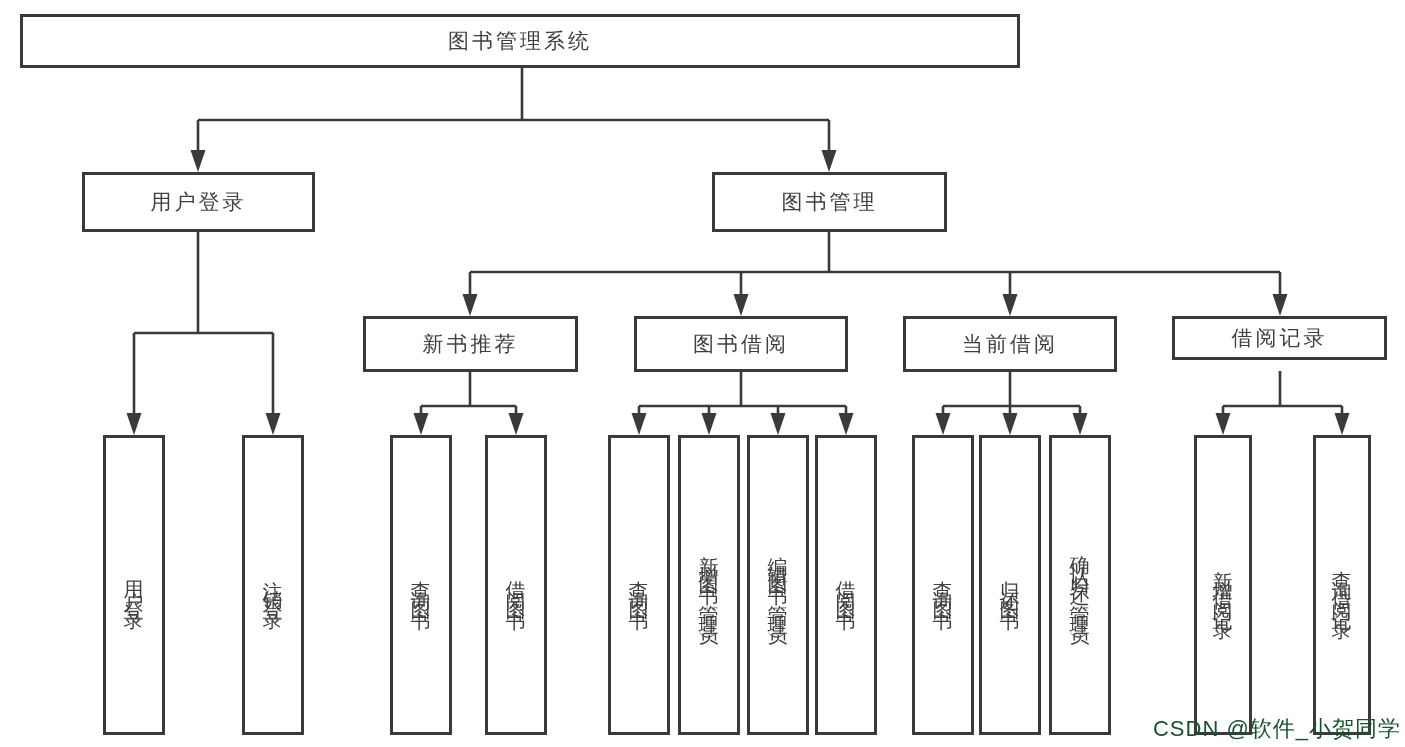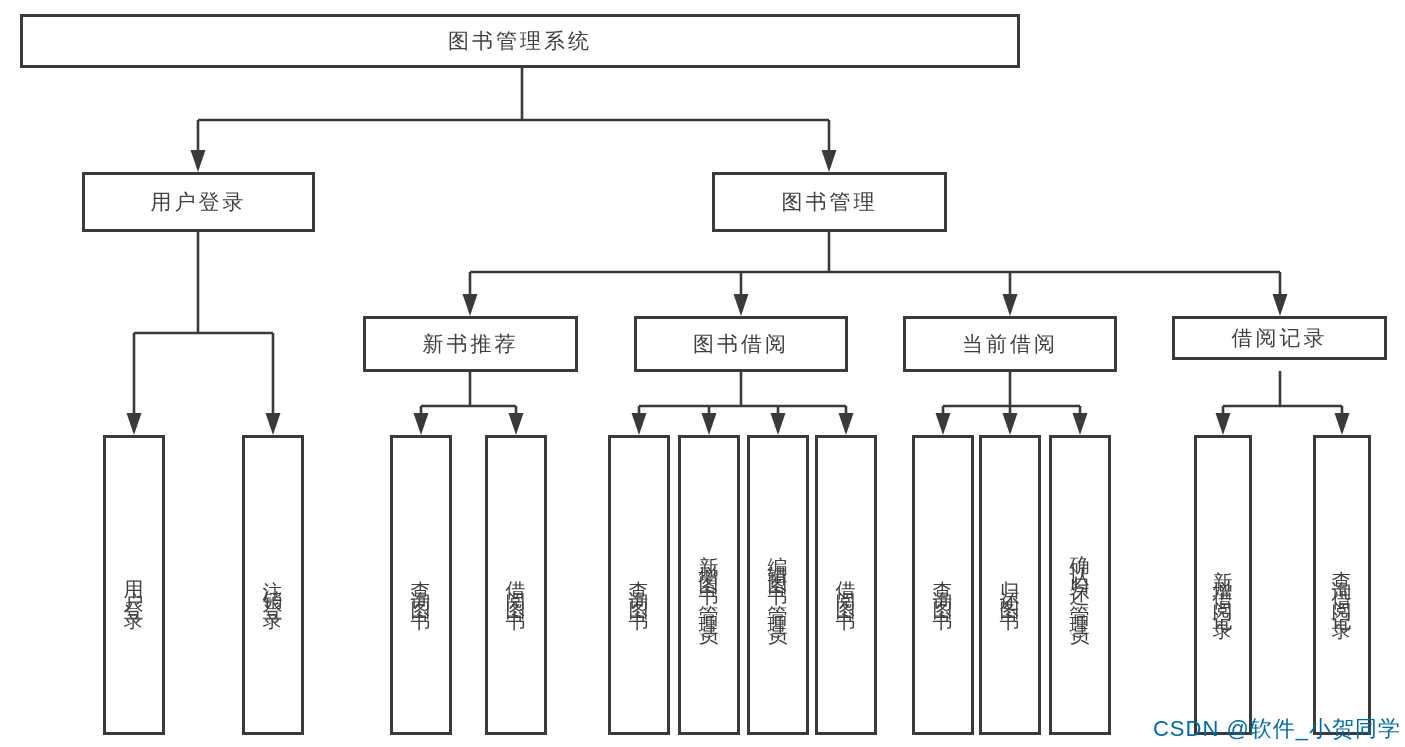--- a/index.html
+++ b/index.html
@@ -29,21 +29,21 @@
   }
   .node.v span{
     writing-mode:vertical-rl;
     font-size:20px;
     letter-spacing:10px;
     line-height:1;
   }
   #watermark{
     position:absolute;
     right:4px;bottom:3px;
-    color:#0369a1;
+    color:#14532d;
     font-size:22px;
     letter-spacing:1px;
     white-space:nowrap;
   }
 </style>
 </head>
 <body>
 
 <div id="canvas">
 

